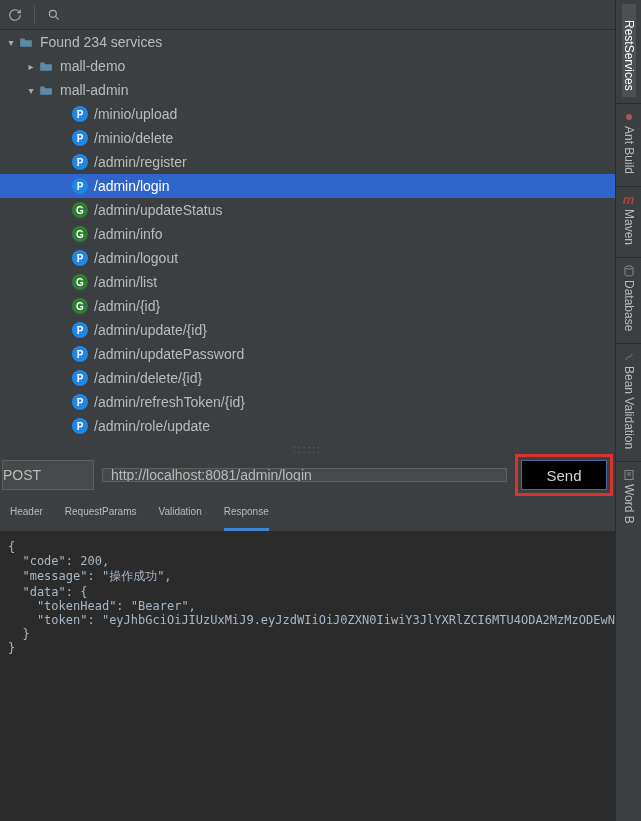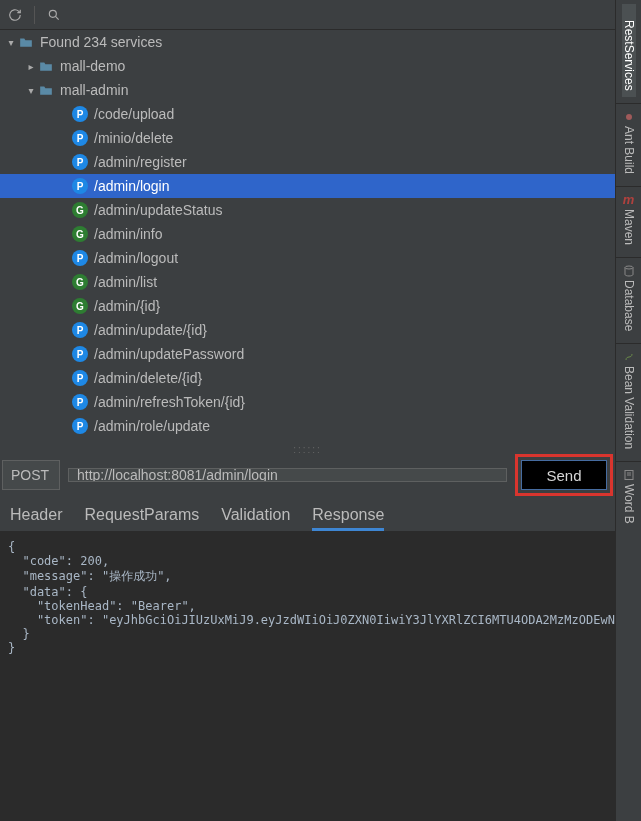--- a/index.html
+++ b/index.html
@@ -77,25 +77,25 @@
   cursor: ns-resize;
 }
 
 .request-bar {
   display:flex;
   gap:8px;
   padding: 0 2px 6px 2px;
   align-items:center;
 }
 .method-select {
-  width:58px; height:30px;
+  width:92px; height:30px;
   background:#45494a;
   border:1px solid #5e6060;
   color:#bbb;
-  padding: 0 8px;
+  padding: 0 0;
   font-size:14px;
   display:flex; align-items:center;
 }
 .url-input {
   flex:1; height:14px;
   background:#45494a;
   border:1px solid #5e6060;
   color:#bbb; font-size:14px;
   padding:0 8px;
 }
@@ -113,21 +113,21 @@
 }
 
 .tabs {
   display:flex;
   gap:22px;
   padding: 4px 10px 0 10px;
   border-bottom:1px solid #2b2b2b;
   height:30px;
 }
 .tab {
-  color:#bbb; font-size:16px;
+  color:#bbb; font-size:10px;
   padding-bottom:4px;
   cursor:pointer;
 }
 .tab.active {
   border-bottom:3px solid #3e86d3;
 }
 .response-body {
   flex:1;
   background:#2b2b2b;
   color:#a9b7c6;
@@ -212,21 +212,21 @@
         <span class="arrow">▾</span>
         <span class="folder-icon">
           <svg width="14" height="12" viewBox="0 0 24 20">
             <path fill="#5a8aa6" d="M2 4h7l2 3h11v11H2z"></path>
           </svg>
         </span>
         <span class="tree-label">mall-admin</span>
       </div>
       <div class="tree-row indent-3">
         <span class="endpoint-icon P">P</span>
-        <span class="tree-label">/code/upload</span>
+        <span class="tree-label">/minio/upload</span>
       </div>
       <div class="tree-row indent-3">
         <span class="endpoint-icon P">P</span>
         <span class="tree-label">/minio/delete</span>
       </div>
       <div class="tree-row indent-3">
         <span class="endpoint-icon P">P</span>
         <span class="tree-label">/admin/register</span>
       </div>
       <div class="tree-row indent-3 selected">

